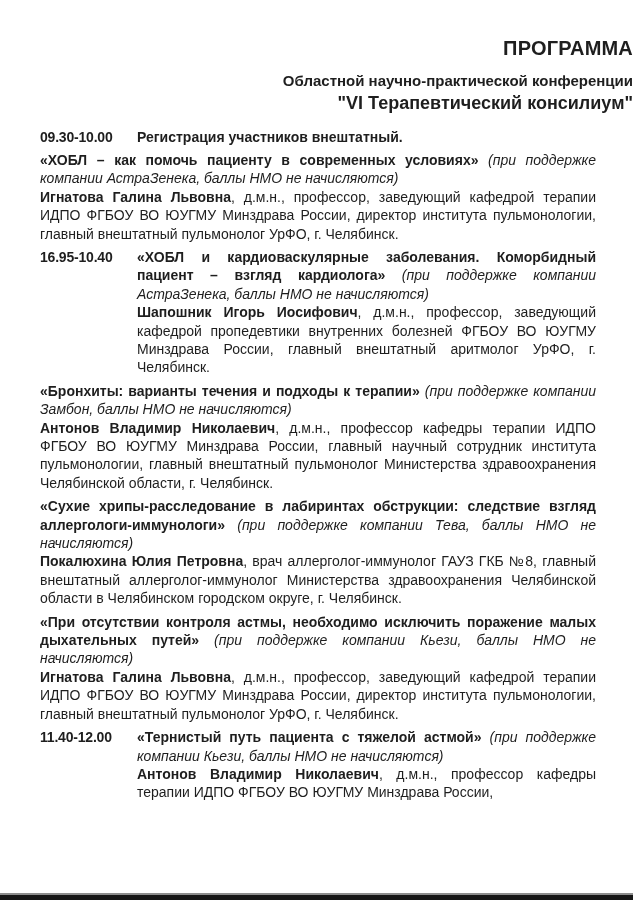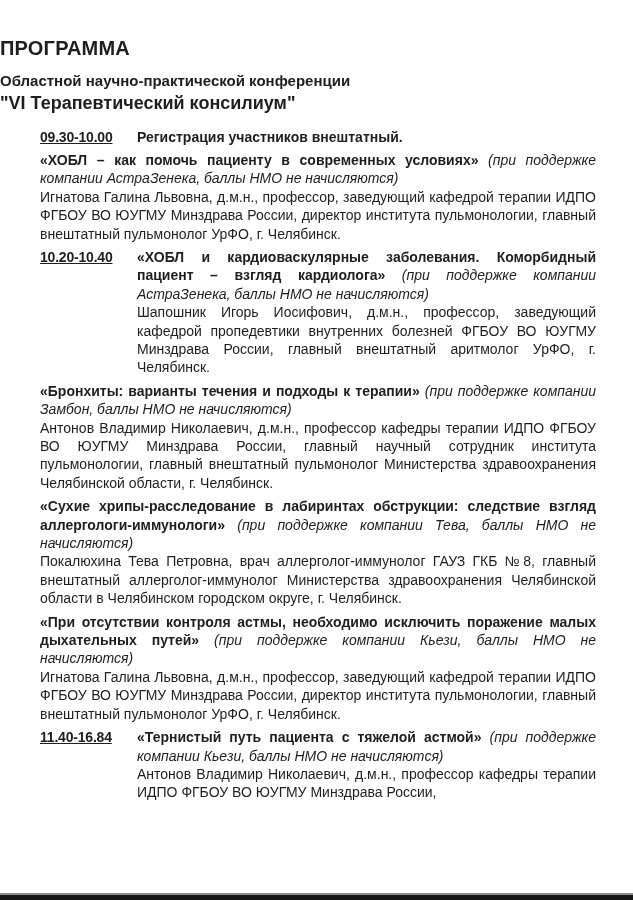--- a/index.html
+++ b/index.html
@@ -15,21 +15,21 @@
     overflow: hidden;
   }
   .page {
     position: relative;
     width: 633px;
     height: 900px;
     background: #ffffff;
     overflow: hidden;
   }
   .header {
-    text-align: left;
+    text-align: right;
     margin-top: 31px;
   }
   .doc-title {
     margin: 36px 0 0 0;
     font-size: 20px;
     line-height: 1.2;
     font-weight: bold;
     letter-spacing: 0.2px;
   }
   .doc-subtitle {
@@ -52,39 +52,38 @@
     display: flex;
     margin-bottom: 5px;
     font-size: 14px;
     line-height: 1.315;
   }
   .time {
     flex: none;
     width: 97px;
     font-weight: bold;
     letter-spacing: -0.2px;
-    text-decoration: underline;
   }
   .content {
     flex: 1;
     min-width: 0;
   }
   .content p {
     margin: 0;
     text-align: justify;
   }
   .session-title {
     font-weight: bold;
   }
   .sponsor-note {
     font-style: italic;
     margin-top: 40px;
   }
   .speaker-name {
-    font-weight: normal;
+    font-weight: bold;
   }
   .bottom-bar {
     position: absolute;
     left: 0;
     bottom: 0;
     width: 100%;
     height: 7px;
     background: linear-gradient(#8d8d8d 0, #8d8d8d 2px, #161616 2px, #161616 100%);
   }
 </style>
@@ -109,50 +108,50 @@
   </div>
 
   <div class="row">
     <div class="content">
       <p class="desc"><span class="session-title">«ХОБЛ – как помочь пациенту в современных условиях»</span> <span class="sponsor-note">(при поддержке компании АстраЗенека, баллы НМО не начисляются)</span></p>
       <p class="speaker-p"><span class="speaker-name">Игнатова Галина Львовна</span><span class="speaker-details">, д.м.н., профессор, заведующий кафедрой терапии ИДПО ФГБОУ ВО ЮУГМУ Минздрава России, директор института пульмонологии, главный внештатный пульмонолог УрФО, г. Челябинск.</span></p>
     </div>
   </div>
 
   <div class="row">
-    <div class="time">10.20-10.40</div>
+    <div class="time">16.95-10.40</div>
     <div class="content">
       <p class="desc"><span class="session-title">«ХОБЛ и кардиоваскулярные заболевания. Коморбидный пациент – взгляд кардиолога»</span> <span class="sponsor-note">(при поддержке компании АстраЗенека, баллы НМО не начисляются)</span></p>
       <p class="speaker-p"><span class="speaker-name">Шапошник Игорь Иосифович</span><span class="speaker-details">, д.м.н., профессор, заведующий кафедрой пропедевтики внутренних болезней ФГБОУ ВО ЮУГМУ Минздрава России, главный внештатный аритмолог УрФО, г. Челябинск.</span></p>
     </div>
   </div>
 
   <div class="row">
     <div class="content">
       <p class="desc"><span class="session-title">«Бронхиты: варианты течения и подходы к терапии»</span> <span class="sponsor-note">(при поддержке компании Замбон, баллы НМО не начисляются)</span></p>
       <p class="speaker-p"><span class="speaker-name">Антонов Владимир Николаевич</span><span class="speaker-details">, д.м.н., профессор кафедры терапии ИДПО ФГБОУ ВО ЮУГМУ Минздрава России, главный научный сотрудник института пульмонологии, главный внештатный пульмонолог Министерства здравоохранения Челябинской области, г. Челябинск.</span></p>
     </div>
   </div>
 
   <div class="row">
     <div class="content">
       <p class="desc"><span class="session-title">«Сухие хрипы-расследование в лабиринтах обструкции: следствие взгляд аллергологи-иммунологи»</span> <span class="sponsor-note">(при поддержке компании Тева, баллы НМО не начисляются)</span></p>
-      <p class="speaker-p"><span class="speaker-name">Покалюхина Тева Петровна</span><span class="speaker-details">, врач аллерголог-иммунолог ГАУЗ ГКБ №8, главный внештатный аллерголог-иммунолог Министерства здравоохранения Челябинской области в Челябинском городском округе, г. Челябинск.</span></p>
+      <p class="speaker-p"><span class="speaker-name">Покалюхина Юлия Петровна</span><span class="speaker-details">, врач аллерголог-иммунолог ГАУЗ ГКБ №8, главный внештатный аллерголог-иммунолог Министерства здравоохранения Челябинской области в Челябинском городском округе, г. Челябинск.</span></p>
     </div>
   </div>
 
   <div class="row">
     <div class="content">
       <p class="desc"><span class="session-title">«При отсутствии контроля астмы, необходимо исключить поражение малых дыхательных путей»</span> <span class="sponsor-note">(при поддержке компании Кьези, баллы НМО не начисляются)</span></p>
       <p class="speaker-p"><span class="speaker-name">Игнатова Галина Львовна</span><span class="speaker-details">, д.м.н., профессор, заведующий кафедрой терапии ИДПО ФГБОУ ВО ЮУГМУ Минздрава России, директор института пульмонологии, главный внештатный пульмонолог УрФО, г. Челябинск.</span></p>
     </div>
   </div>
 
   <div class="row">
-    <div class="time">11.40-16.84</div>
+    <div class="time">11.40-12.00</div>
     <div class="content">
       <p class="desc"><span class="session-title">«Тернистый путь пациента с тяжелой астмой»</span> <span class="sponsor-note">(при поддержке компании Кьези, баллы НМО не начисляются)</span></p>
       <p class="speaker-p"><span class="speaker-name">Антонов Владимир Николаевич</span><span class="speaker-details">, д.м.н., профессор кафедры терапии ИДПО ФГБОУ ВО ЮУГМУ Минздрава России,</span></p>
     </div>
   </div>
 </div>
 
   <div class="bottom-bar"></div>
 </div>
 

